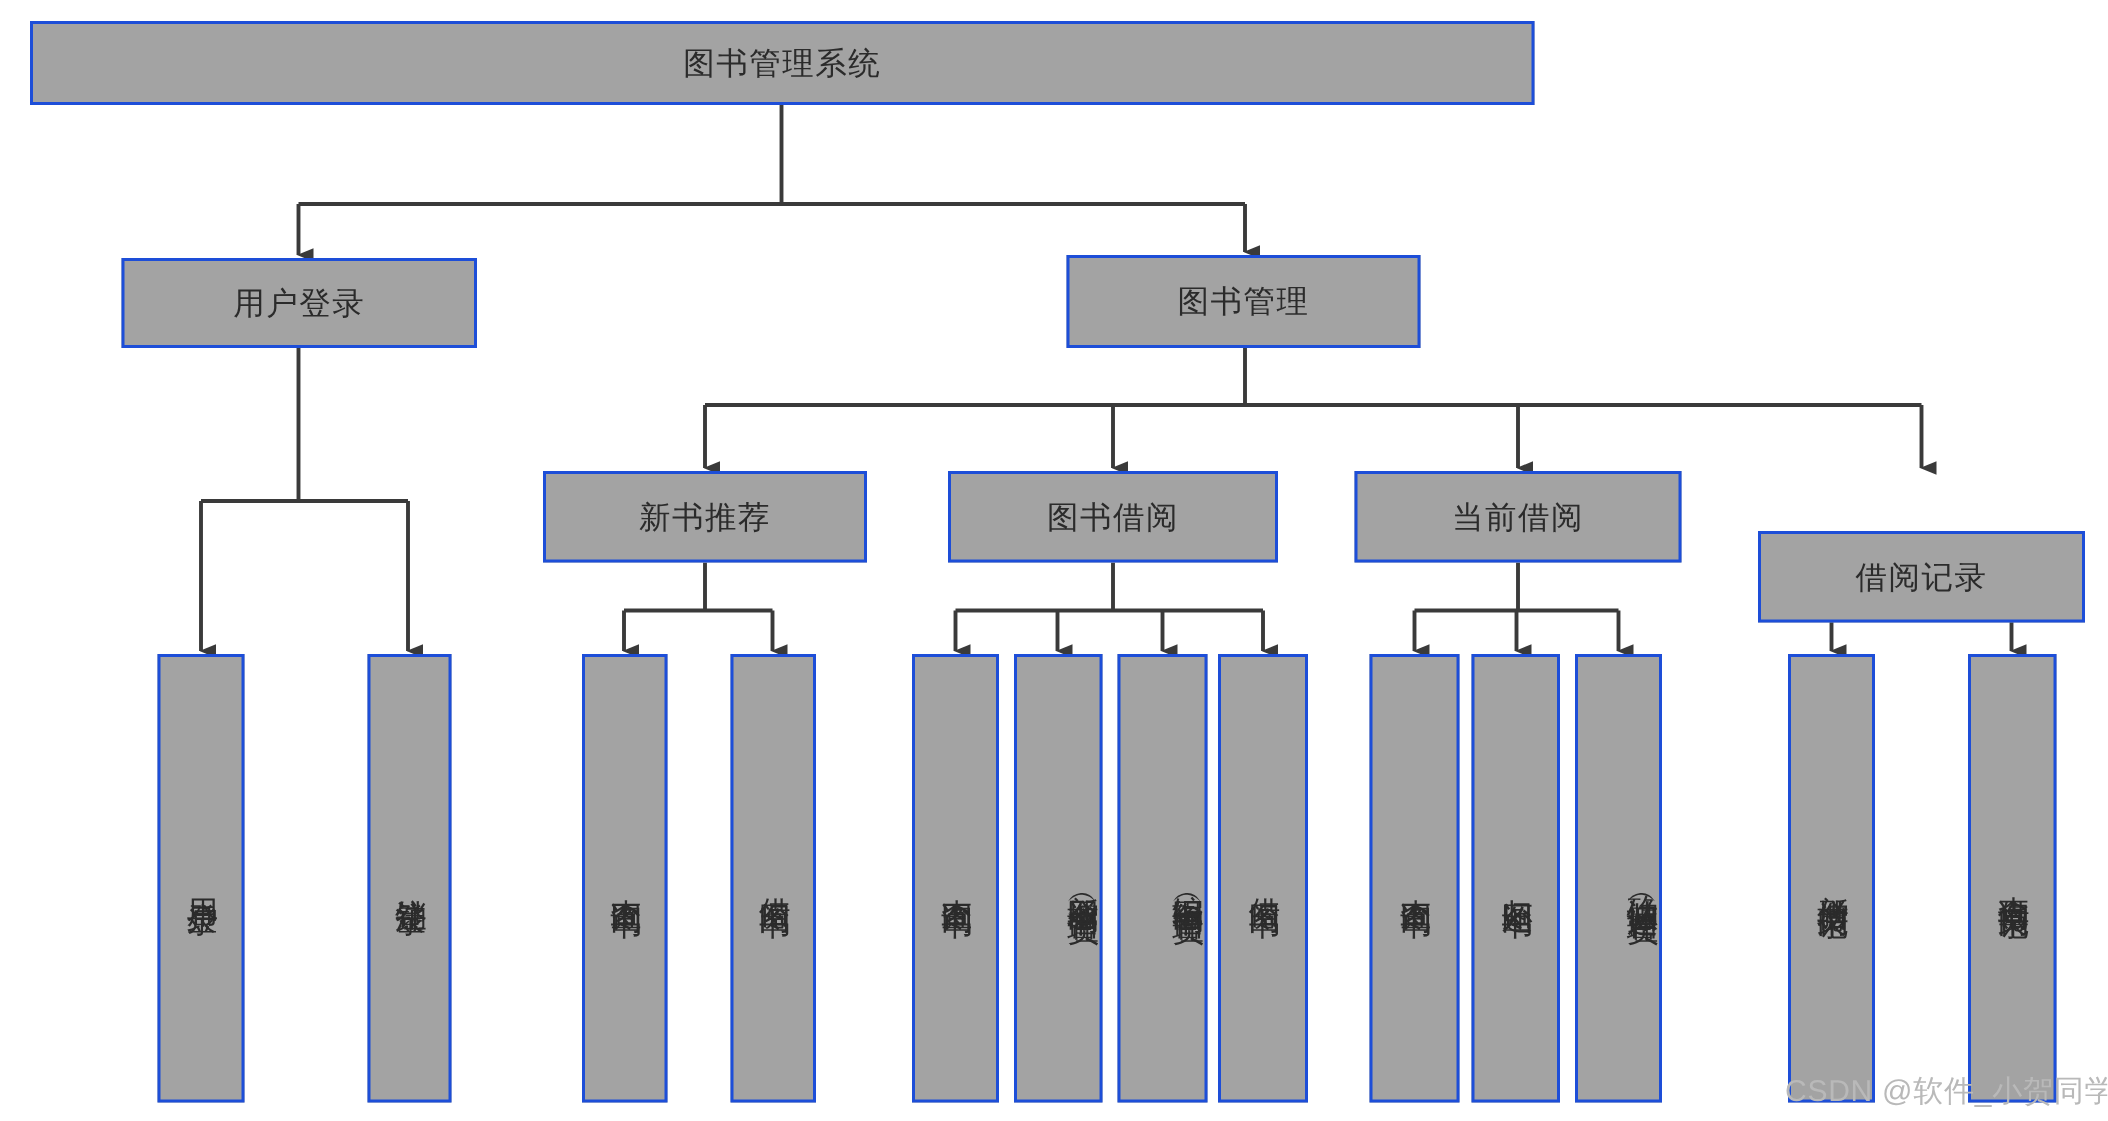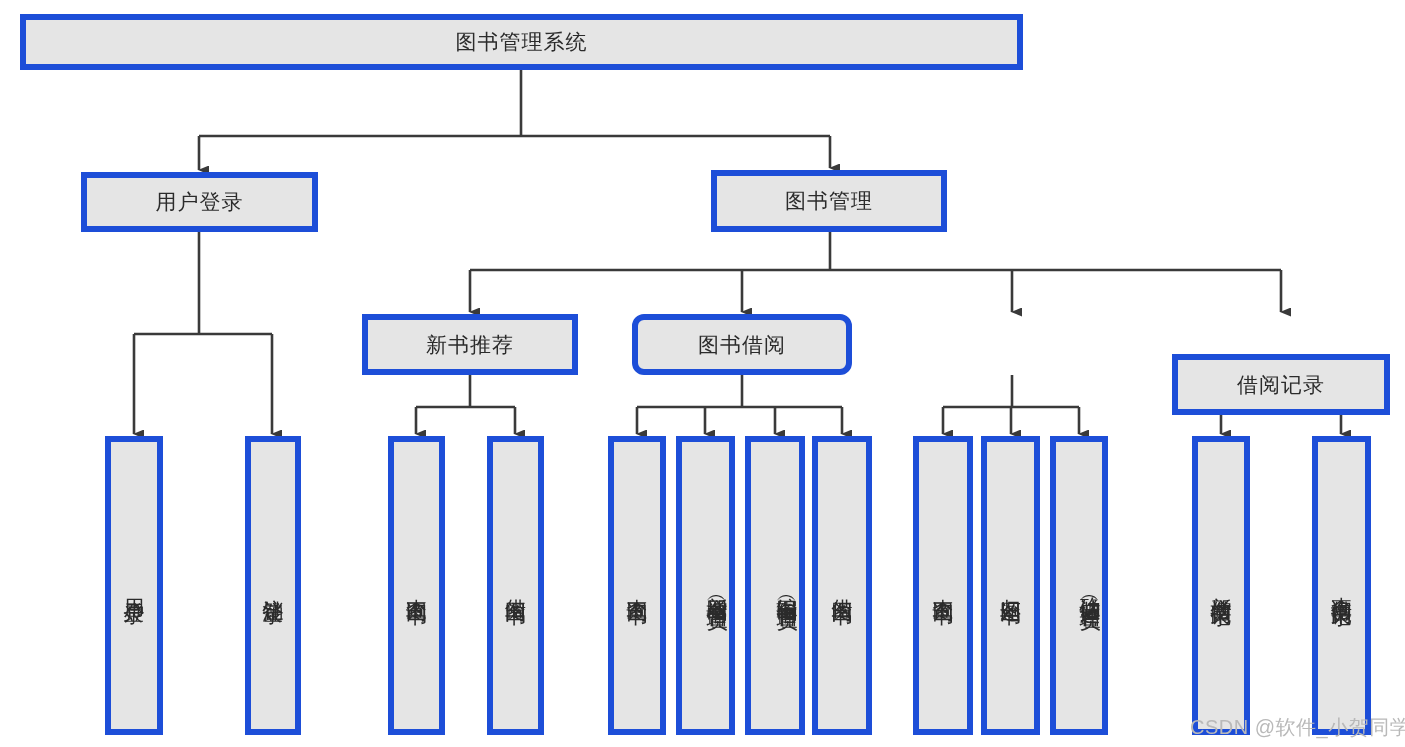--- a/index.html
+++ b/index.html
@@ -20,22 +20,22 @@
   #wires {
     position: absolute;
     left: 0;
     top: 0;
     width: 1405px;
     height: 747px;
   }
   .node {
     position: absolute;
     box-sizing: border-box;
-    background: #e5e5e5;
-    border: 6px solid #1d4ed8;
+    background: #a3a3a3;
+    border: 2px solid #1d4ed8;
     display: flex;
     align-items: center;
     justify-content: center;
     color: #2b2b2b;
     z-index: 2;
   }
   .node-h {
     font-size: 21px;
     letter-spacing: 1px;
     white-space: nowrap;
@@ -131,22 +131,25 @@
   <div class="node node-h" style="left:81px; top:172px; width:237px; height:60px;">
     <span>用户登录</span>
   </div>
   <div class="node node-h" style="left:711px; top:170px; width:236px; height:62px;">
     <span>图书管理</span>
   </div>
 
   <div class="node node-h" style="left:362px; top:314px; width:216px; height:61px;">
     <span>新书推荐</span>
   </div>
-  <div class="node node-h" style="left:632px; top:314px; width:220px; height:61px;border-radius:12px;">
+  <div class="node node-h" style="left:632px; top:314px; width:220px; height:61px;">
     <span>图书借阅</span>
+  </div>
+  <div class="node node-h" style="left:903px; top:314px; width:218px; height:61px;">
+    <span>当前借阅</span>
   </div>
   <div class="node node-h" style="left:1172px; top:314px; width:218px; height:61px;margin-top:40px;">
     <span>借阅记录</span>
   </div>
 
   <div class="node node-v center-v" style="left:105px; top:436px; width:58px; height:299px;">
     <span>用户登录</span>
   </div>
   <div class="node node-v center-v" style="left:245px; top:436px; width:56px; height:299px;">
     <span>注销登录</span>

